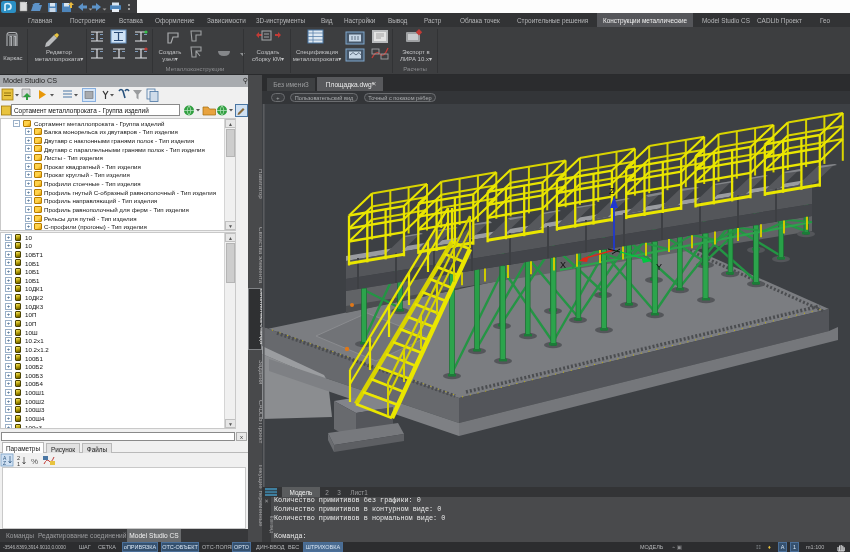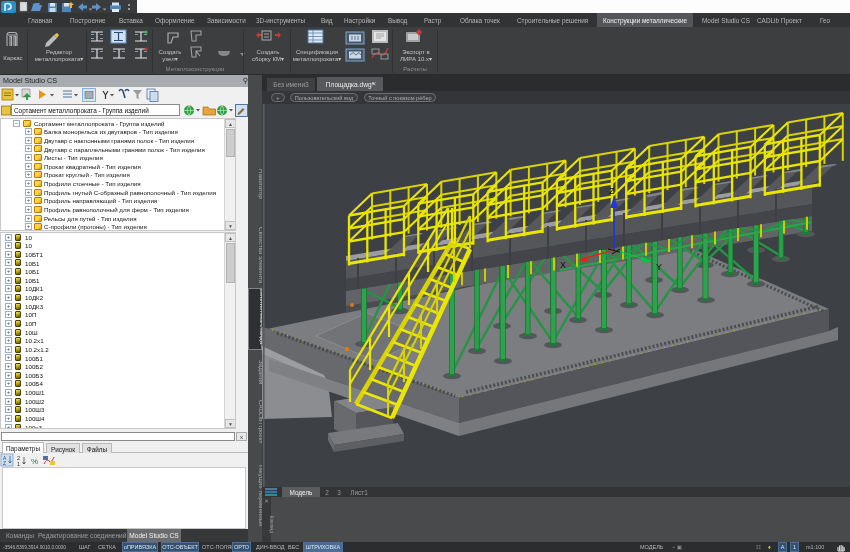--- a/index.html
+++ b/index.html
@@ -859,20 +859,25 @@
       <span class="abs" style="left:20px;top:0;width:38px;height:10px;background:#5a5c5e;color:#f0f0f0;text-align:center;line-height:11px;">Модель</span>
       <span class="abs" style="left:60px;top:0;width:10px;text-align:center;line-height:11px;">2</span>
       <span class="abs" style="left:72px;top:0;width:10px;text-align:center;line-height:11px;">3</span>
       <span class="abs" style="left:84px;top:0;width:26px;text-align:center;line-height:11px;">Лист1</span>
     </div>
     <div id="cmd">
       <div class="strip">
           <div style="font-size:5.5px;text-align:center;padding-top:1px;">✕</div>
           <div style="font-size:5px;transform:rotate(90deg) translateX(8px);transform-origin:4.5px 8px;white-space:nowrap;">Команд</div>
         </div>
+      <pre>Количество примитивов без графики: 0
+Количество примитивов в контурном виде: 0
+Количество примитивов в нормальном виде: 0
+
+Команда:</pre>
     </div>
   </div>
   <div id="status" class="abs">
     <span style="left:3px;font-size:4.9px;letter-spacing:-0.1px">-3546.8369,3914.9010,0.0000</span>
     <span style="left:79px">ШАГ</span>
     <span style="left:98px">СЕТКА</span>
     <span class="on" style="left:122px;width:36px;">оПРИВЯЗКА</span>
     <span class="on" style="left:161px;width:38px;">ОТС-ОБЪЕКТ</span>
     <span style="left:202px">ОТС-ПОЛЯР</span>
     <span class="on" style="left:232px;width:19px;">ОРТО</span>

